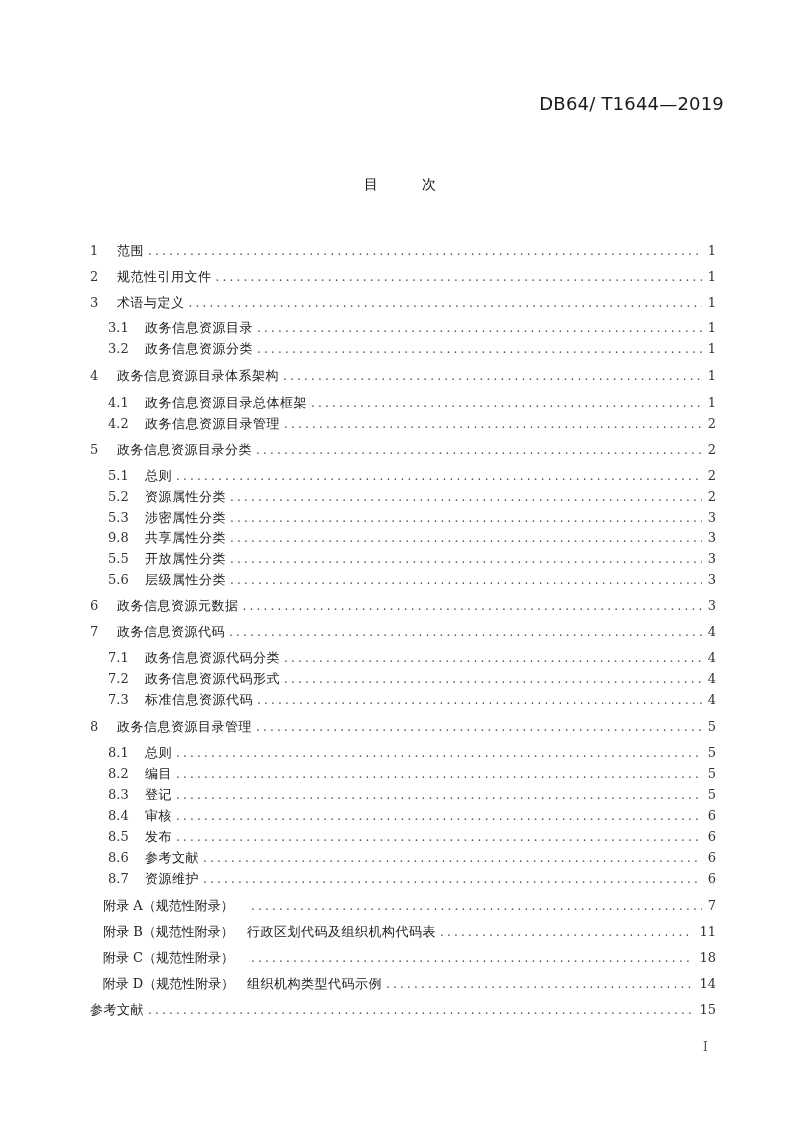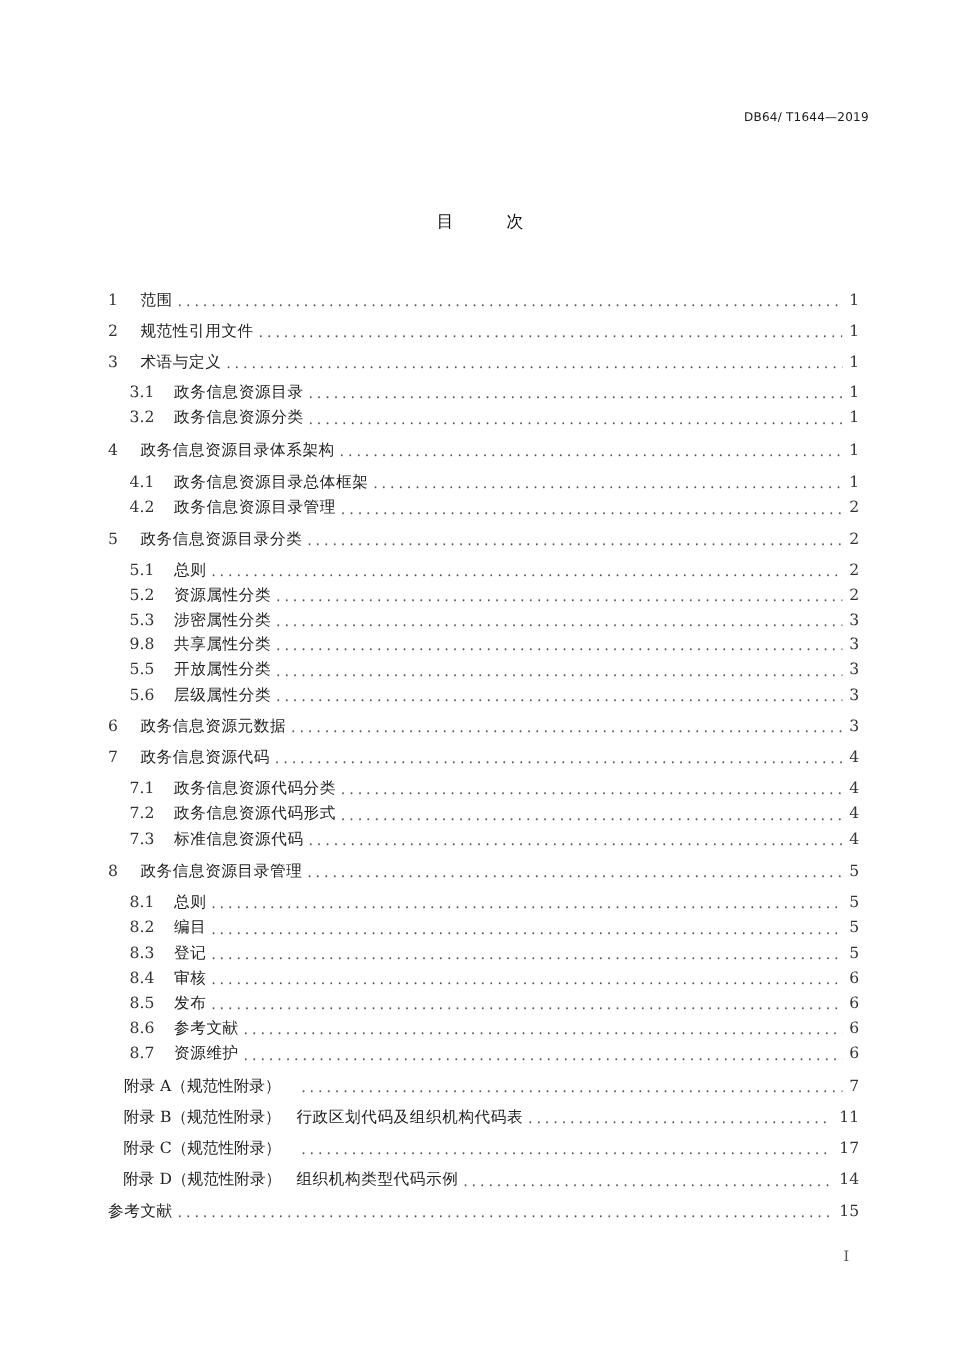--- a/index.html
+++ b/index.html
@@ -13,21 +13,21 @@
       position: relative;
       overflow: hidden;
       font-family: "DejaVu Serif", "Liberation Serif", serif;
       color: #222222;
     }
     .std-code {
       position: absolute;
       right: 76px;
       top: 93px;
       font-family: "DejaVu Sans", sans-serif;
-      font-size: 10px;
+      font-size: 18px;
       letter-spacing: 0.2px;
       color: #1a1a1a;
     }
     .doc-title {
       position: absolute;
       left: 0;
       width: 800px;
       top: 176px;
       text-align: center;
       font-family: "DejaVu Sans", sans-serif;
@@ -323,21 +323,21 @@
   <div class="toc-row" style="top:923px">
     <span class="appendix-label">附录 B（规范性附录）</span>
     <span class="title">行政区划代码及组织机构代码表</span>
     <span class="leader"></span>
     <span class="page">11</span>
   </div>
 
   <div class="toc-row" style="top:949px">
     <span class="appendix-label">附录 C（规范性附录）</span>
     <span class="leader"></span>
-    <span class="page">17</span>
+    <span class="page">18</span>
   </div>
 
   <div class="toc-row" style="top:975px">
     <span class="appendix-label">附录 D（规范性附录）</span>
     <span class="title">组织机构类型代码示例</span>
     <span class="leader"></span>
     <span class="page">14</span>
   </div>
 
   <div class="toc-row" style="top:1001px">

